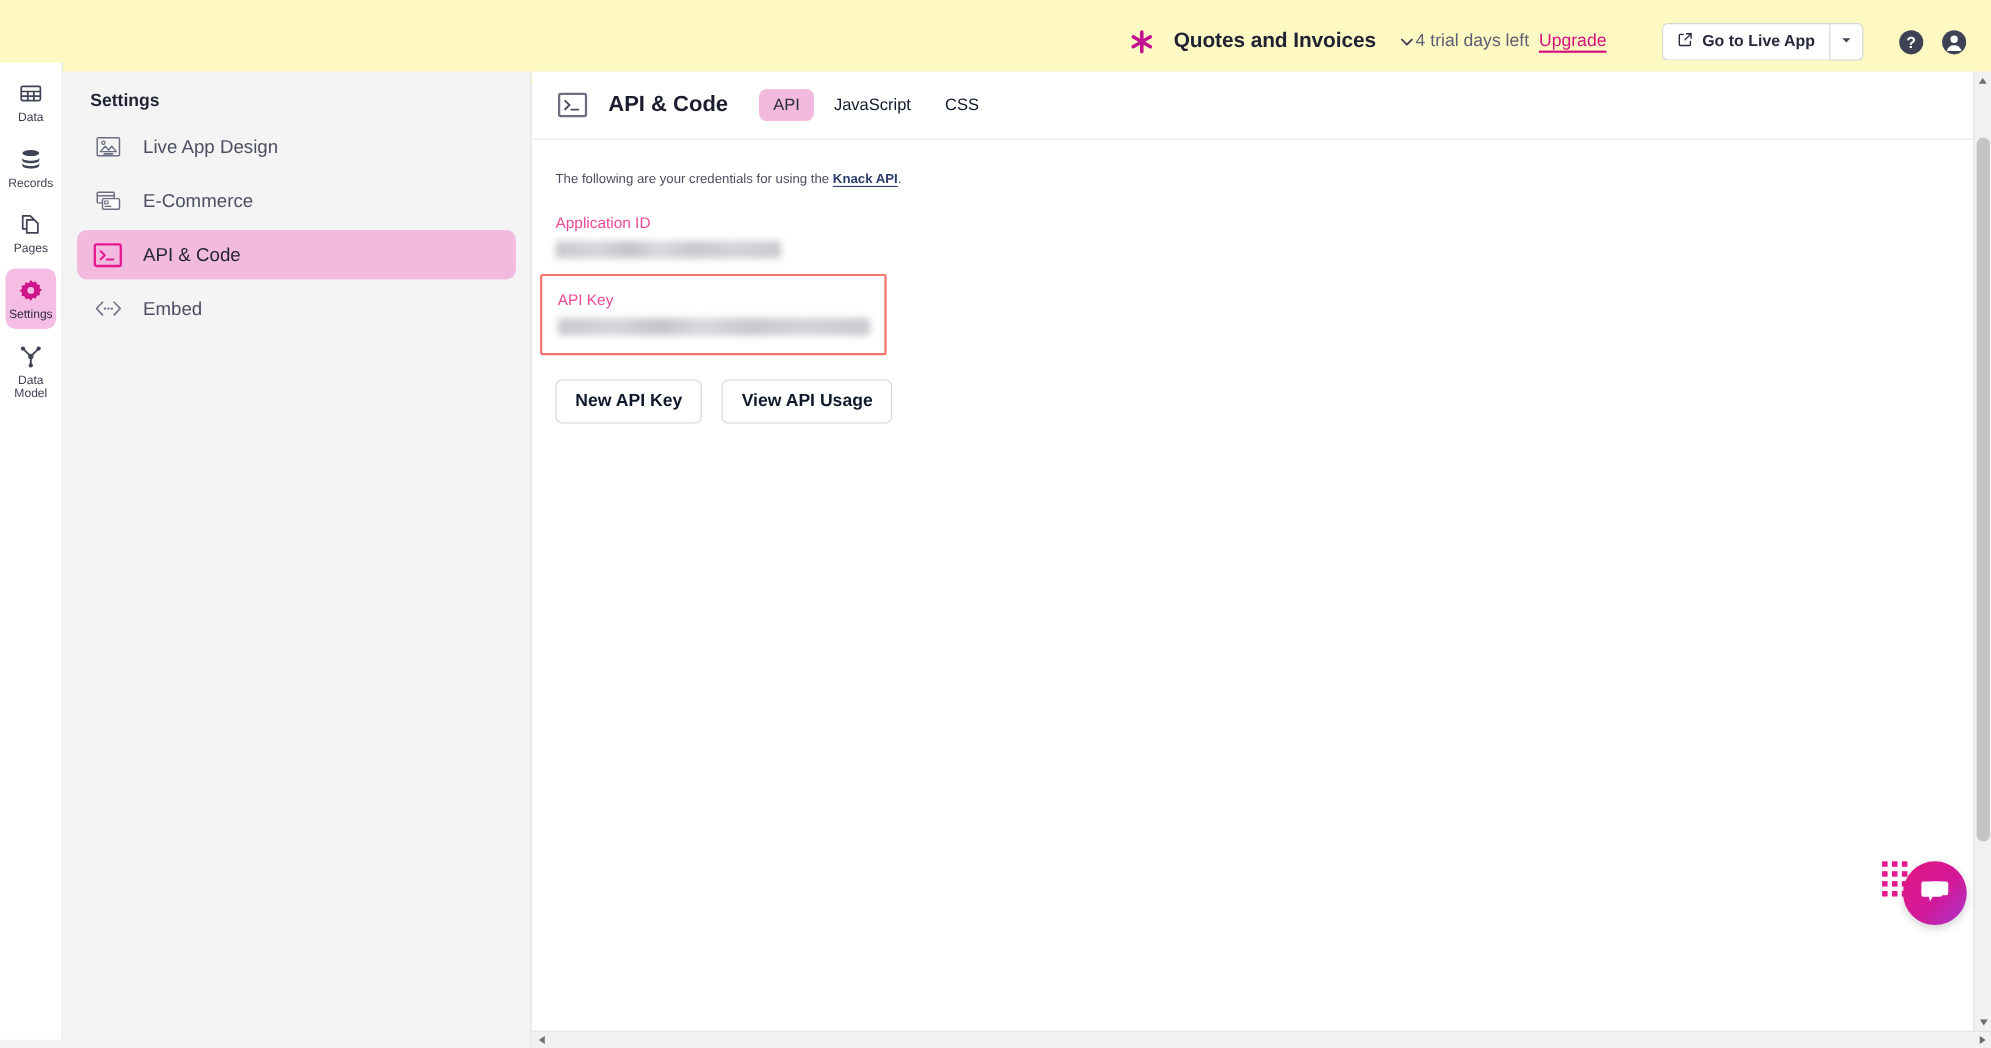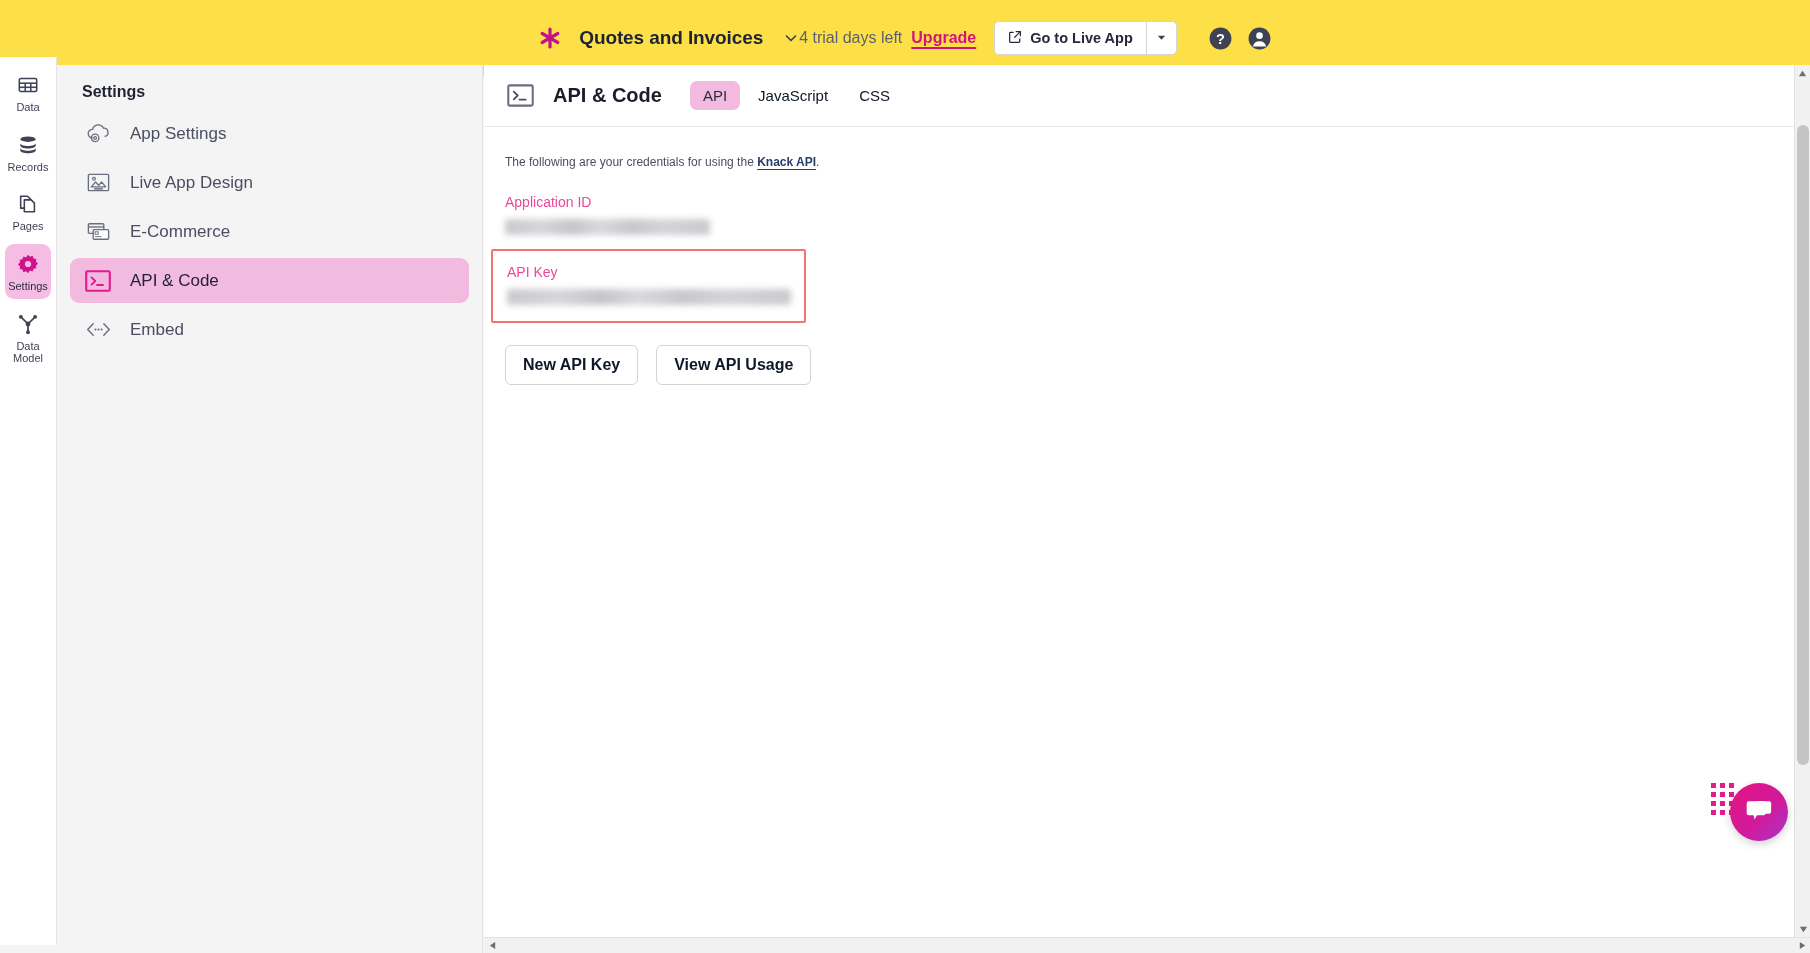--- a/index.html
+++ b/index.html
@@ -7,37 +7,37 @@
     width: 1810px; height: 953px;
     font-family: "Liberation Sans", sans-serif;
     background: #ffffff;
     overflow: hidden;
   }
   .app { position: relative; width: 1810px; height: 953px; background:#f4f4f5; }
 
   
   .topbar {
     position: absolute; top: 0; left: 0; width: 1810px; height: 77px;
-    background: #fde047; border-bottom: 1px solid #e4e4e7;
-    display: flex; align-items: center; justify-content: center;
+    background: #fef9c3; border-bottom: 1px solid #e4e4e7;
+    display: flex; align-items: center; justify-content: flex-end;
     padding: 0 20px 0 18px;
   }
   .topbar-left { display: flex; align-items: center; gap: 14px; }
   .brand-mark { width: 30px; height: 30px; display:flex; align-items:center; justify-content:center; }
   .app-title { font-size: 19px; font-weight: bold; color: #1f2233; letter-spacing: -0.1px; }
   .chev { color:#3f4254; display:flex; align-items:center; margin-left: 6px; }
 
   .topbar-right { display: flex; align-items: center; gap: 0; }
   .trial-text { font-size: 16px; color: #5c5f72; margin-right: 9px; }
   .upgrade-link {
-    font-size: 16px; color: #d6117e; font-weight: bold;
+    font-size: 16px; color: #d6117e; font-weight: normal;
     text-decoration: underline; text-underline-offset: 4px;
     text-decoration-thickness: 2px; margin-right: 18px; cursor: pointer;
   }
-  .live-app-group { display: flex; align-items: stretch; height: 34px; margin-right: 18px; }
+  .live-app-group { display: flex; align-items: stretch; height: 34px; margin-right: 18px; margin-left: 33px; }
   .live-app-btn {
     display: flex; align-items: center; gap: 8px;
     border: 1px solid #d4d4d8; border-right: none;
     border-radius: 5px 0 0 5px; background: #fff;
     padding: 0 13px; font-size: 14.5px; font-weight: bold; color: #26283b;
     cursor: pointer; white-space: nowrap;
   }
   .live-app-caret {
     display: flex; align-items: center; justify-content: center;
     width: 31px; border: 1px solid #d4d4d8; border-radius: 0 5px 5px 0;
@@ -279,30 +279,20 @@
         </svg>
       </span>
       <span class="rail-label">Data Model</span>
     </div>
 
   </div>
 
   <div class="settings-panel">
     <div class="settings-title">Settings</div>
 
-    <div class="s-item">
-      <span class="s-icon">
-        <svg width="27" height="27" viewBox="0 0 28 28">
-          <path d="M7.5 18.5 a4.4 4.4 0 0 1 .4-8.8 a6 6 0 0 1 11.3-1.2 a4.3 4.3 0 0 1 1.6 8.4" fill="none" stroke="#6b6e80" stroke-width="1.4" stroke-linecap="round"></path>
-          <circle cx="10.5" cy="18.6" r="3.9" fill="none" stroke="#6b6e80" stroke-width="1.4"></circle>
-          <circle cx="10.5" cy="18.6" r="1.4" fill="none" stroke="#6b6e80" stroke-width="1.3"></circle>
-        </svg>
-      </span>
-      <span class="s-label">App Settings</span>
-    </div>
 
     <div class="s-item">
       <span class="s-icon">
         <svg width="27" height="27" viewBox="0 0 28 28">
           <rect x="3.5" y="5.5" width="21" height="17" rx="1" fill="none" stroke="#6b6e80" stroke-width="1.4"></rect>
           <path d="M6.5 18.5 l4.5-5 3.2 3.4 3-3.4 4.3 5 Z" fill="none" stroke="#6b6e80" stroke-width="1.3" stroke-linejoin="round"></path>
           <circle cx="9.3" cy="10.2" r="1.5" fill="none" stroke="#6b6e80" stroke-width="1.2"></circle>
           <line x1="9.5" y1="20.6" x2="18.5" y2="20.6" stroke="#6b6e80" stroke-width="1.6"></line>
         </svg>
       </span>

